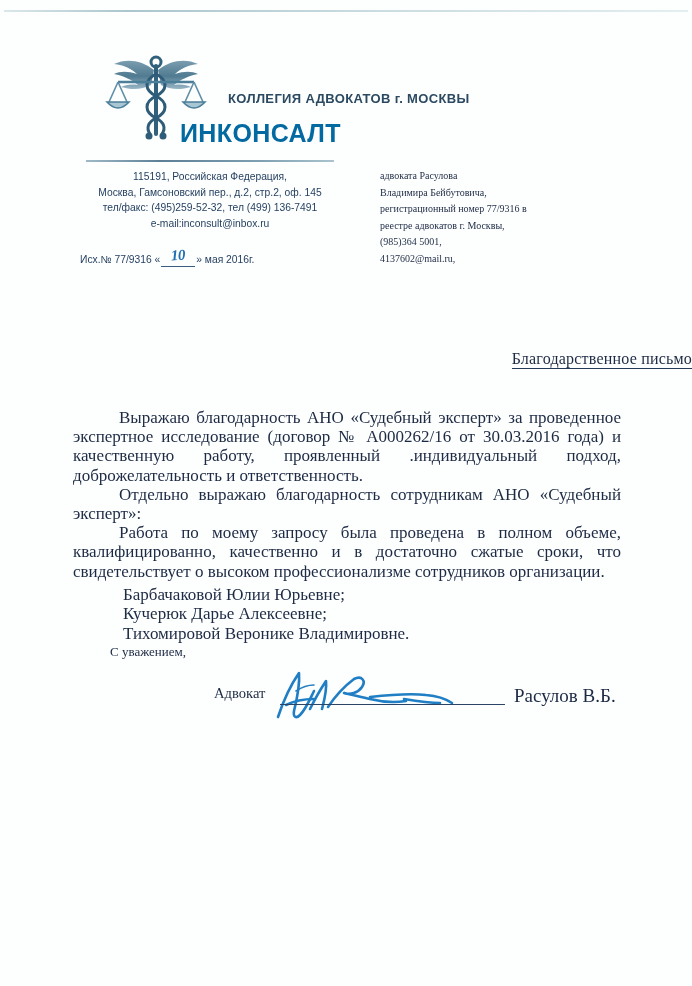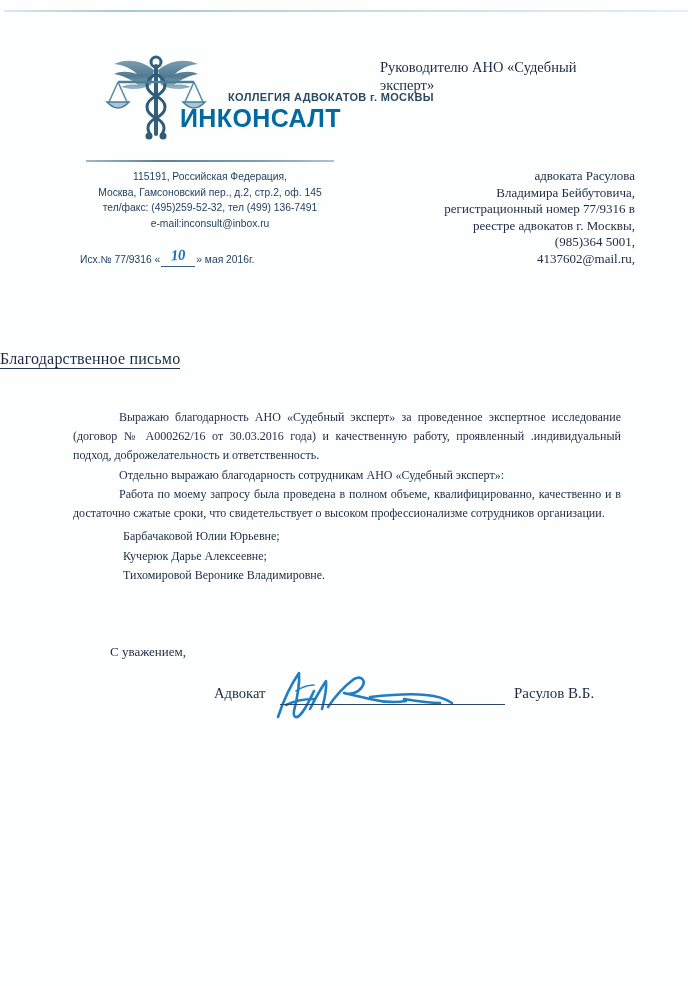--- a/index.html
+++ b/index.html
@@ -46,26 +46,26 @@
     height: 92px;
   }
   .logo-text {
     position: absolute;
     left: 102px;
     top: 39px;
     width: 180px;
   }
   .logo-sub {
     font-family: "Liberation Sans", sans-serif;
-    font-size: 11px;
+    font-size: 13px;
     font-weight: bold;
     letter-spacing: .35px;
     color: #2b4a62;
     white-space: nowrap;
-    margin-bottom: 3px;
+    margin-bottom: 15px;
     padding-left: 48px;
   }
   .logo-main {
     font-family: "Liberation Sans", sans-serif;
     font-size: 25px;
     font-weight: bold;
     letter-spacing: .4px;
     color: #0369a1;
     line-height: 1;
     white-space: nowrap;
@@ -121,47 +121,46 @@
     top: 58px;
     width: 250px;
     font-size: 14.5px;
     line-height: 18px;
   }
   .sender {
     position: absolute;
     left: 380px;
     top: 168px;
     width: 255px;
-    font-size: 13px;
+    font-size: 10px;
     line-height: 16.5px;
-    text-align: right;
   }
 
   
   .doc-title {
     position: absolute;
     top: 350px;
     left: 0;
     width: 692px;
-    text-align: left;
+    text-align: right;
     font-size: 16px;
     letter-spacing: .2px;
   }
   .doc-title span {
     border-bottom: 1px solid #243a58;
     padding-bottom: 1px;
   }
 
   
   .body-text {
     position: absolute;
     left: 73px;
     top: 408px;
     width: 548px;
-    font-size: 12px;
+    font-size: 17px;
     line-height: 19.2px;
   }
   .body-text p {
     margin: 0;
     text-align: justify;
     text-indent: 46px;
   }
   .names {
     margin: 4px;
     padding: 0;
@@ -200,21 +199,21 @@
     left: 66px;
     top: 21px;
     width: 225px;
     border-bottom: 1px solid #2c4straight;
     border-bottom: 1px solid #2c4466;
   }
   .sign-name {
     position: absolute;
     left: 300px;
     top: 2px;
-    font-size: 15px;
+    font-size: 19px;
     white-space: nowrap;
   }
   .signature-svg {
     position: absolute;
     left: 52px;
     top: -18px;
     width: 240px;
     height: 56px;
     overflow: visible;
   }
@@ -275,24 +274,20 @@
       <div>Москва, Гамсоновский пер., д.2, стр.2, оф. 145</div>
       <div>тел/факс: (495)259-52-32, тел (499) 136-7491</div>
       <div>e-mail:inconsult@inbox.ru</div>
     </div>
 
     <div class="outgoing">
       <span>Исх.№ 77/9316 «</span><span class="date-underline"><span class="hand-date">10</span></span><span>» мая 2016г.</span>
     </div>
   </div>
 
-  <div class="addressee">
-    <div>Руководителю АНО «Судебный</div>
-    <div>эксперт»</div>
-  </div>
 
   <div class="sender">
     <div>адвоката Расулова</div>
     <div>Владимира Бейбутовича,</div>
     <div>регистрационный номер 77/9316 в</div>
     <div>реестре адвокатов г. Москвы,</div>
     <div>(985)364 5001,</div>
     <div>4137602@mail.ru,</div>
   </div>
 

